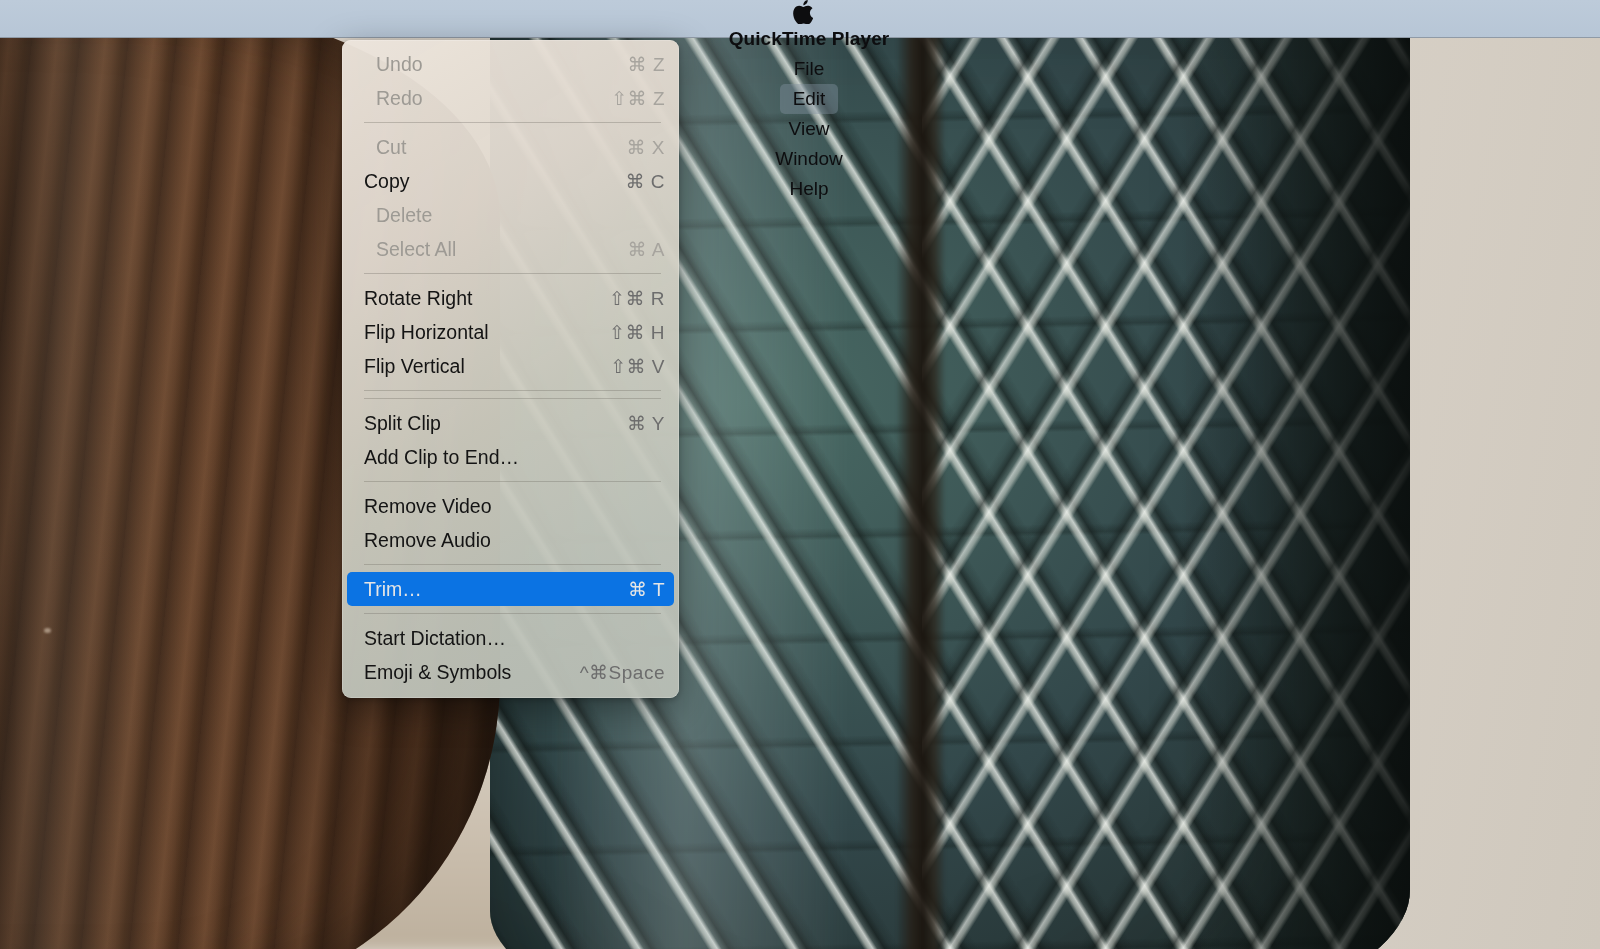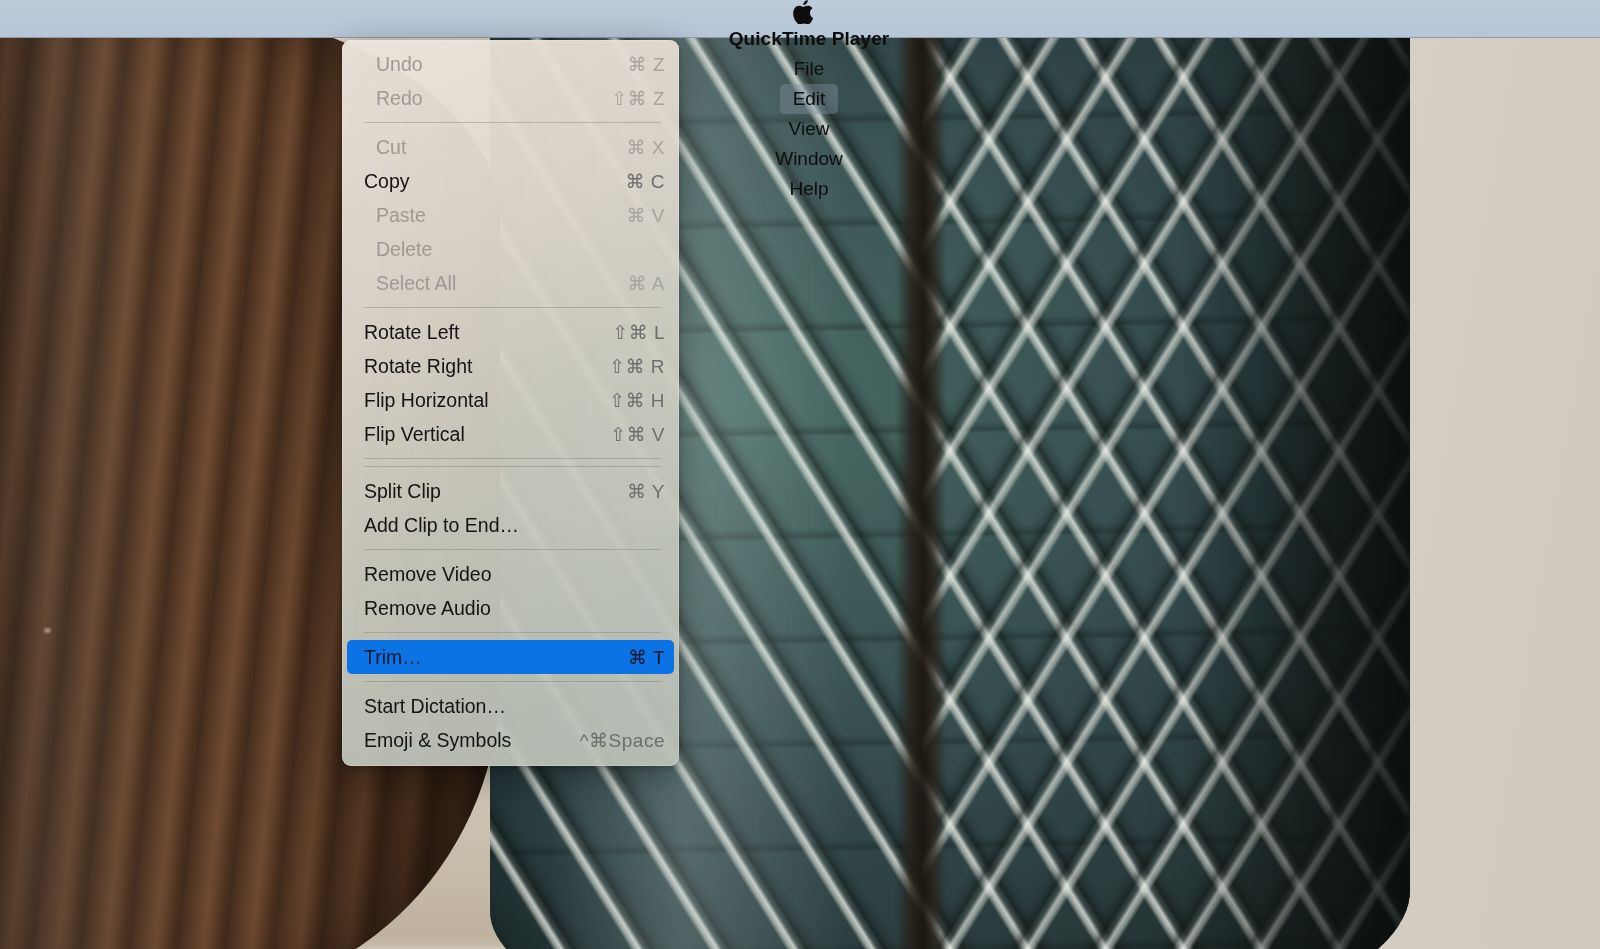--- a/index.html
+++ b/index.html
@@ -265,21 +265,21 @@
   .mrow.disabled .label { color: #9d9a94; margin-left: 12px; }
   .mrow.disabled .shortcut { color: #a7a49e; }
   .mrow.selected {
     background: #0b73e3;
     border-radius: 5px;
     margin: 0 5px;
     padding-left: 17px;
     padding-right: 9px;
   }
   .mrow.selected .label,
-  .mrow.selected .shortcut { color: #0f172a; }
+  .mrow.selected .shortcut { color: #e5e5e5; }
 
   .mrow .chevron {
     flex: 0 0 auto;
     font-size: 17px;
     color: #141414;
     font-weight: bold;
     line-height: 1;
     transform: translateY(-1px);
   }
 
@@ -345,40 +345,30 @@
         <span class="label">Cut</span>
         <span class="spacer"></span>
         <span class="shortcut">⌘ X</span>
       </div>
       <div class="mrow">
         <span class="label">Copy</span>
         <span class="spacer"></span>
         <span class="shortcut">⌘ C</span>
       </div>
       <div class="mrow disabled">
-        <span class="label">Paste</span>
-        <span class="spacer"></span>
-        <span class="shortcut">⌘ V</span>
-      </div>
-      <div class="mrow disabled">
         <span class="label">Delete</span>
         <span class="spacer"></span>
       </div>
       <div class="mrow disabled">
         <span class="label">Select All</span>
         <span class="spacer"></span>
         <span class="shortcut">⌘ A</span>
       </div>
       <div class="msep"></div>
       <div class="mrow">
-        <span class="label">Rotate Left</span>
-        <span class="spacer"></span>
-        <span class="shortcut">⇧⌘ L</span>
-      </div>
-      <div class="mrow">
         <span class="label">Rotate Right</span>
         <span class="spacer"></span>
         <span class="shortcut">⇧⌘ R</span>
       </div>
       <div class="mrow">
         <span class="label">Flip Horizontal</span>
         <span class="spacer"></span>
         <span class="shortcut">⇧⌘ H</span>
       </div>
       <div class="mrow">

